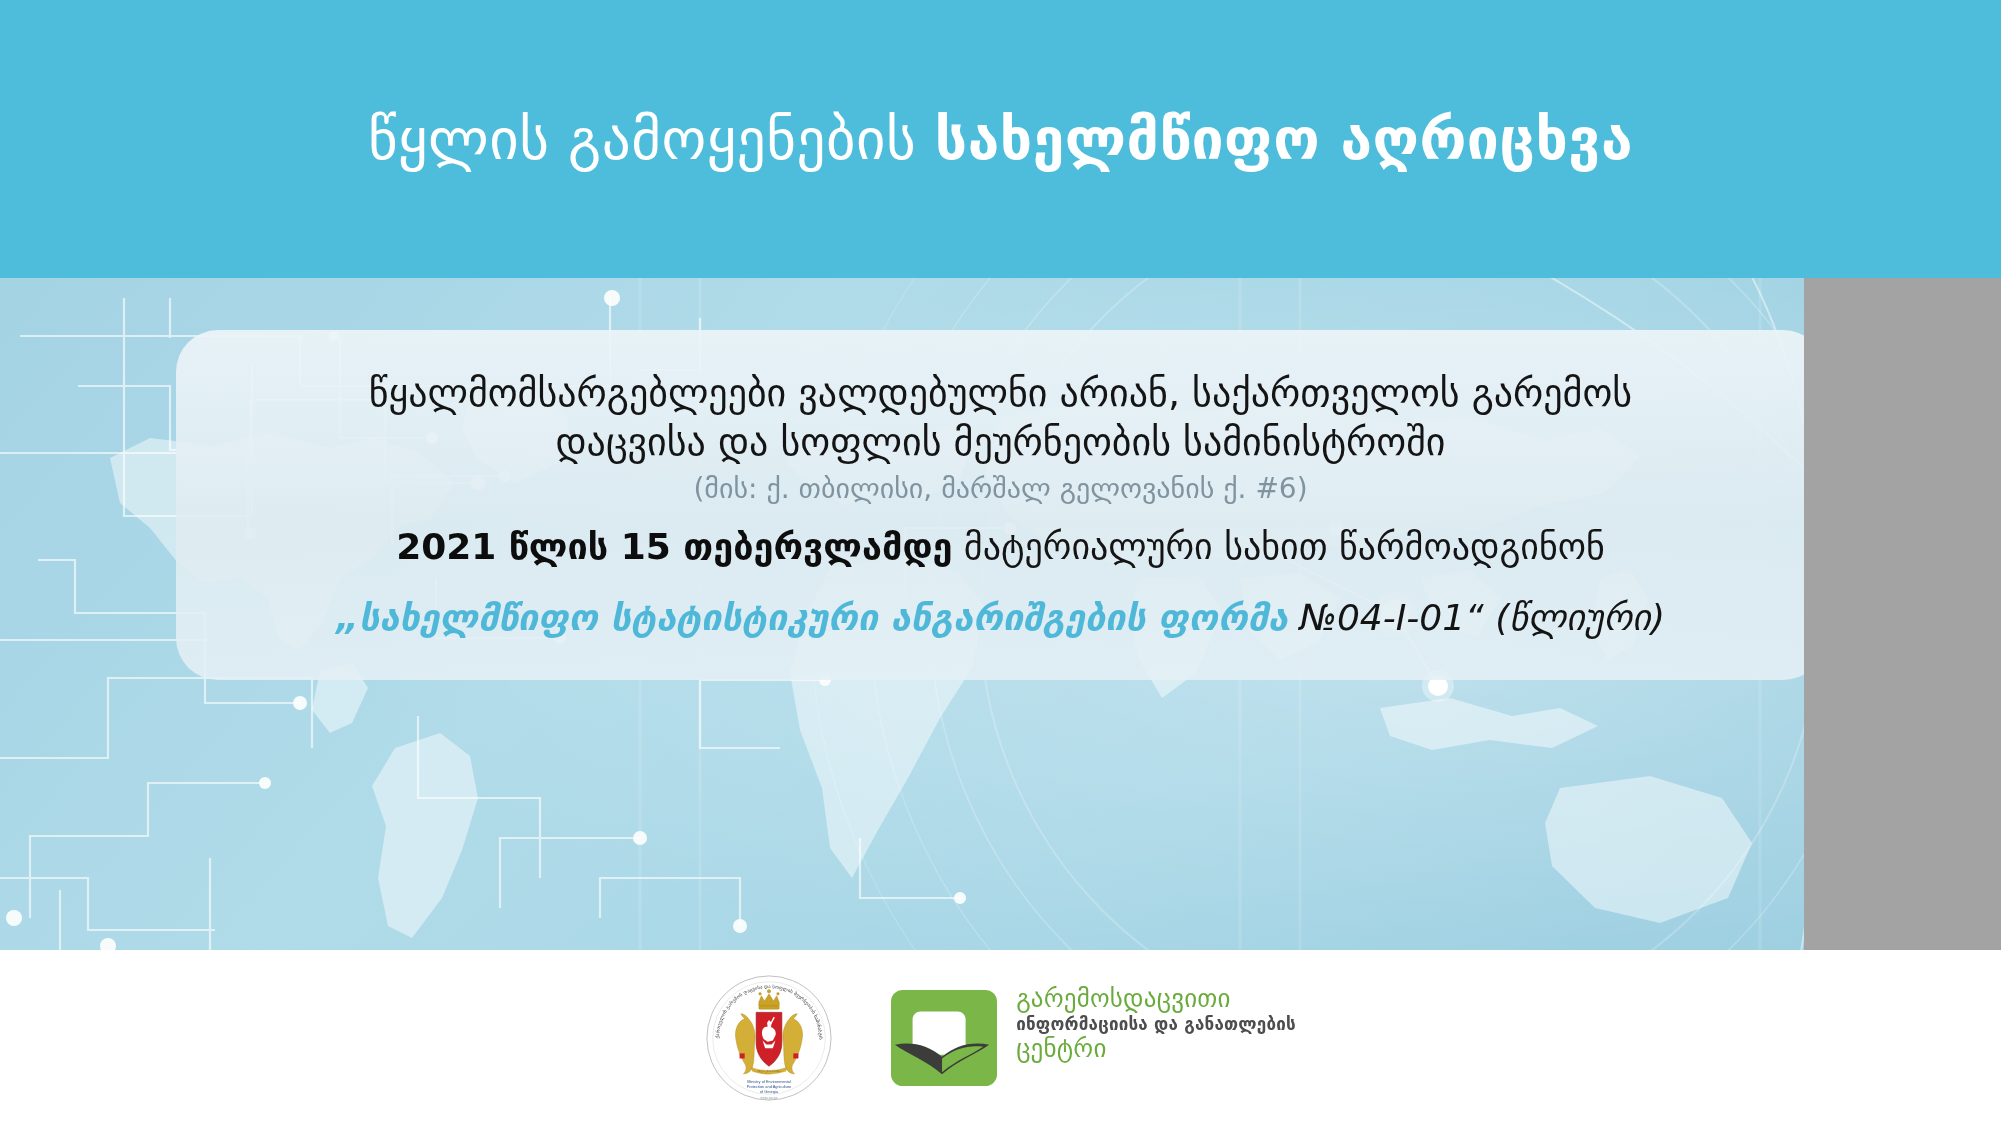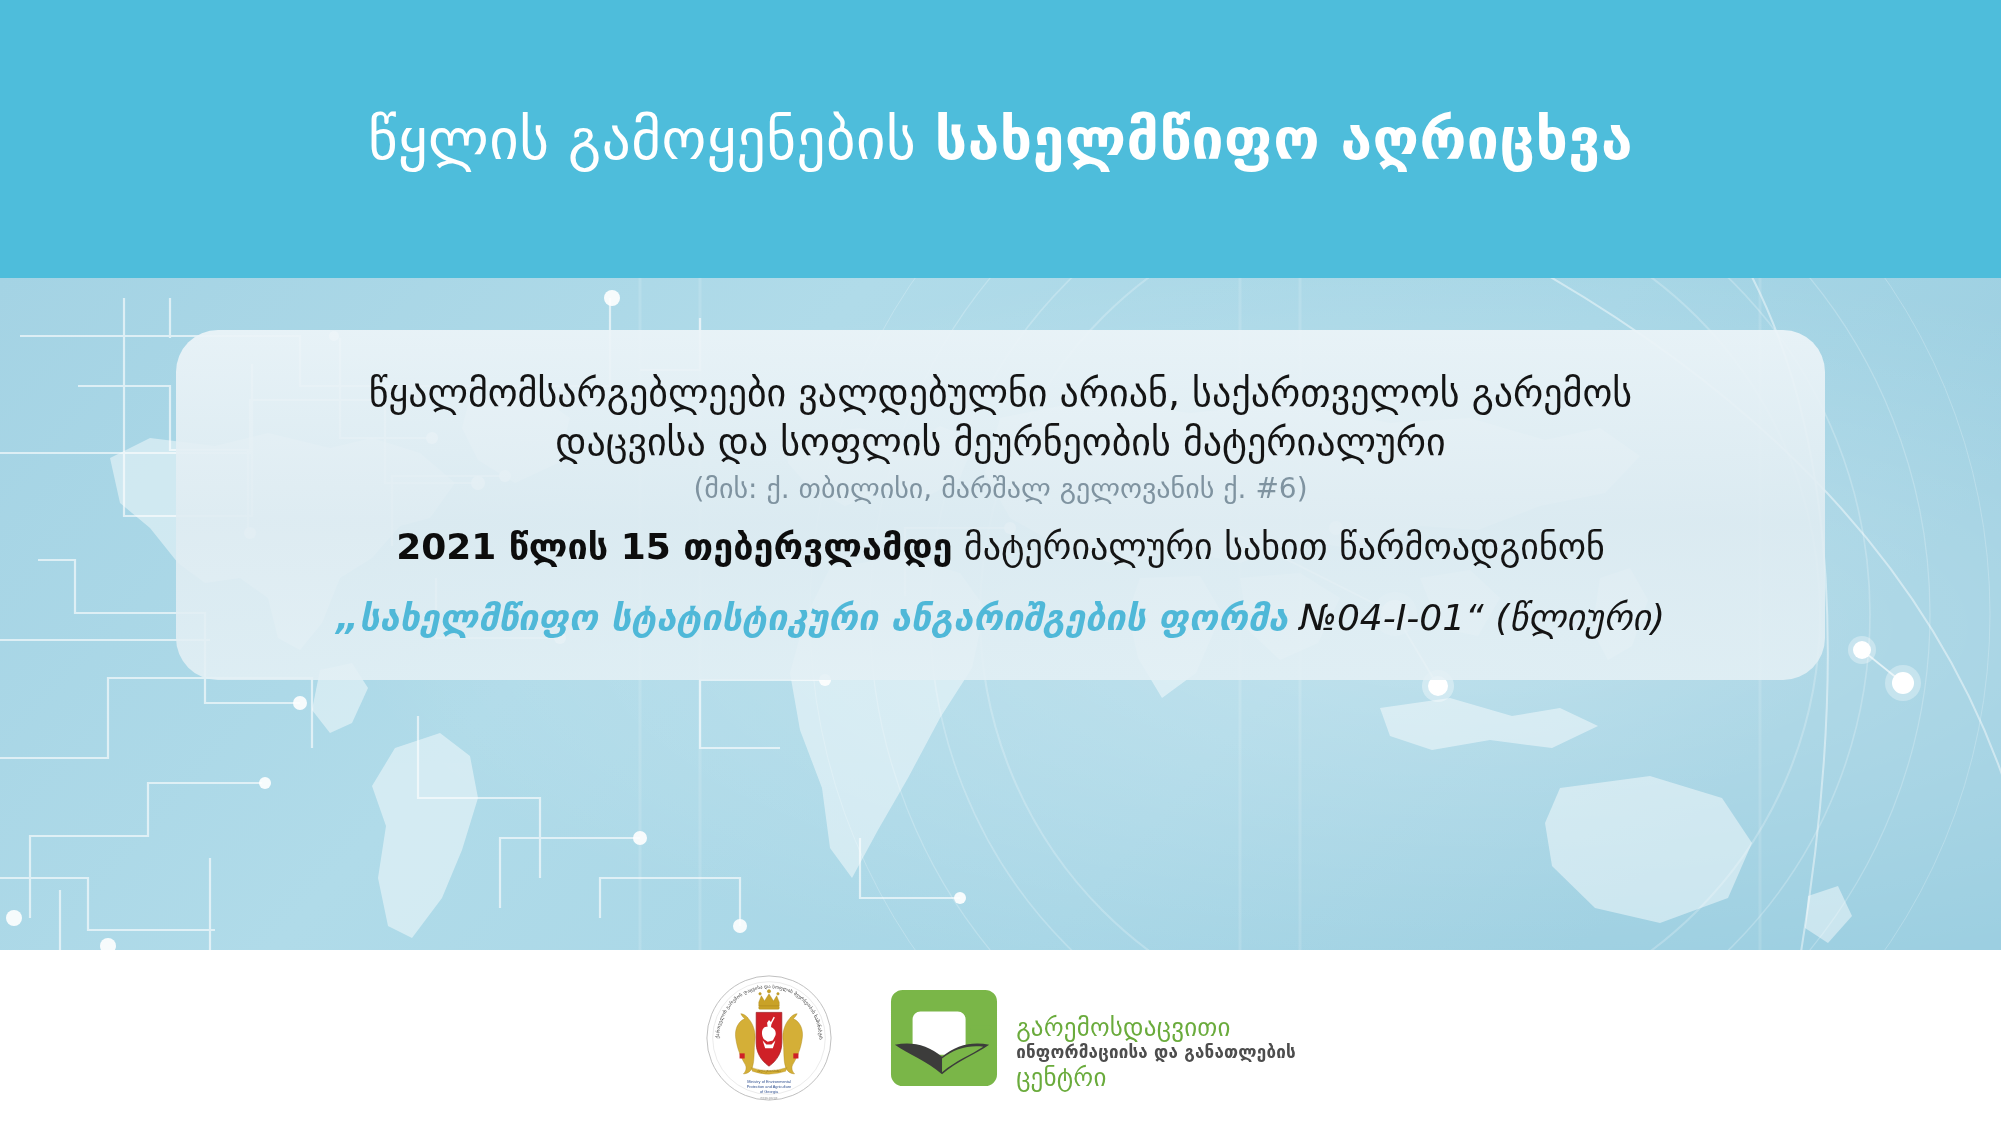--- a/index.html
+++ b/index.html
@@ -40,21 +40,21 @@
     text-align: center;
     line-height: 1;
   }
   .header-title .t-light { font-weight: 400; }
   .header-title .t-bold  { font-weight: 700; }
 
   
   .main-band {
     position: absolute;
     left: 0; top: 278px;
-    width: 2001px;
+    width: 1804px;
     height: 672px;
     overflow: hidden;
     background: linear-gradient(100deg,
       #a6d4e4 0%,
       #a9d6e5 22%,
       #aedae8 45%,
       #a9d7e6 70%,
       #a0d1e2 100%);
   }
 
@@ -138,21 +138,21 @@
   }
 
   .logo-seal {
     position: relative;
     width: 128px;
     height: 128px;
   }
 
   .logo-eiec {
     display: flex;
-    align-items: flex-end;
+    align-items: flex-start;
     gap: 13px;
   }
   .eiec-text {
     display: flex;
     flex-direction: column;
     justify-content: center;
     line-height: 1.18;
   }
   .eiec-l1 { font-size: 25px; color: #6aab3c; font-weight: 400; letter-spacing: .2px; }
   .eiec-l2 { font-size: 17px; color: #4d4d4d; font-weight: 700; letter-spacing: .2px; }
@@ -310,21 +310,21 @@
           <path d="M1438 408 L1395 336"></path>
           <path d="M1862 372 L1903 405"></path>
         </g>
       </g>
     </svg>
 
     <div class="content-card">
 
       <div class="card-line line-main">წყალმომსარგებლეები ვალდებულნი არიან, საქართველოს გარემოს</div>
 
-      <div class="card-line line-main">დაცვისა და სოფლის მეურნეობის მატერიალური</div>
+      <div class="card-line line-main">დაცვისა და სოფლის მეურნეობის სამინისტროში</div>
 
       <div class="card-line line-address">(მის: ქ. თბილისი, მარშალ გელოვანის ქ. #6)</div>
 
       <div class="card-line line-deadline">
         <span class="bold">2021 წლის 15 თებერვლამდე</span><span> მატერიალური სახით წარმოადგინონ</span>
       </div>
 
       <div class="card-line line-form">
         <span class="accent">„სახელმწიფო სტატისტიკური ანგარიშგების ფორმა</span><span> №04-I-01“ (წლიური)</span>
       </div>

